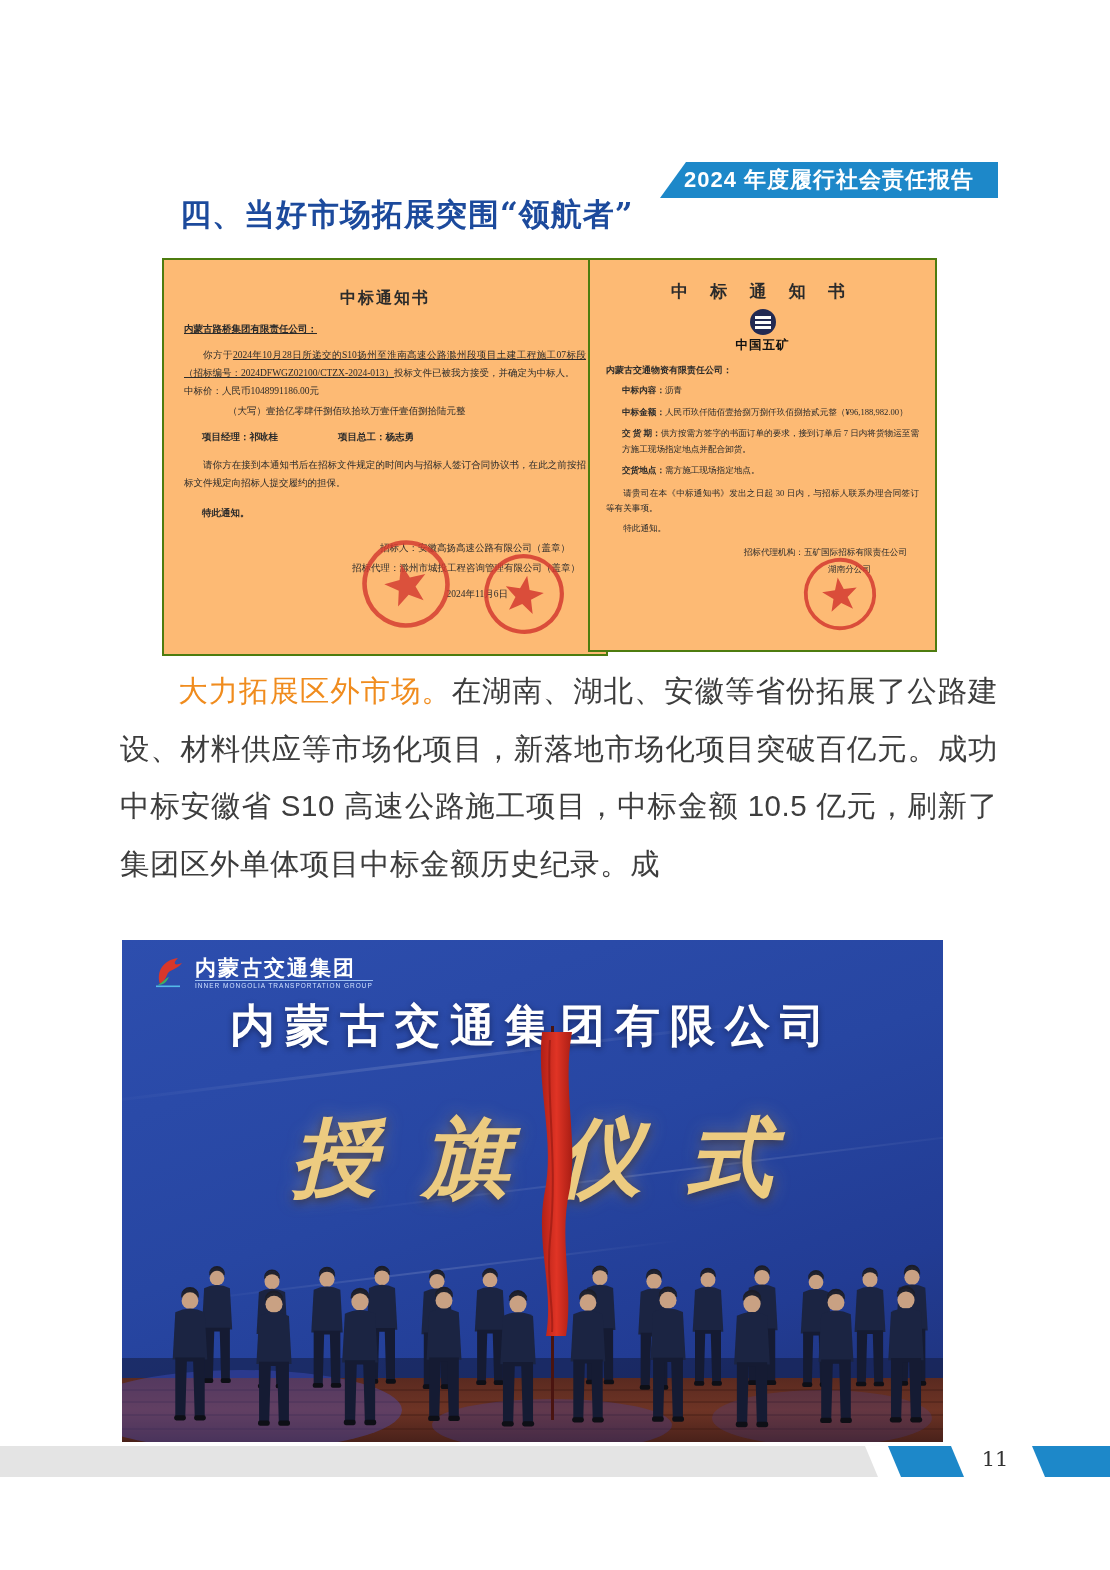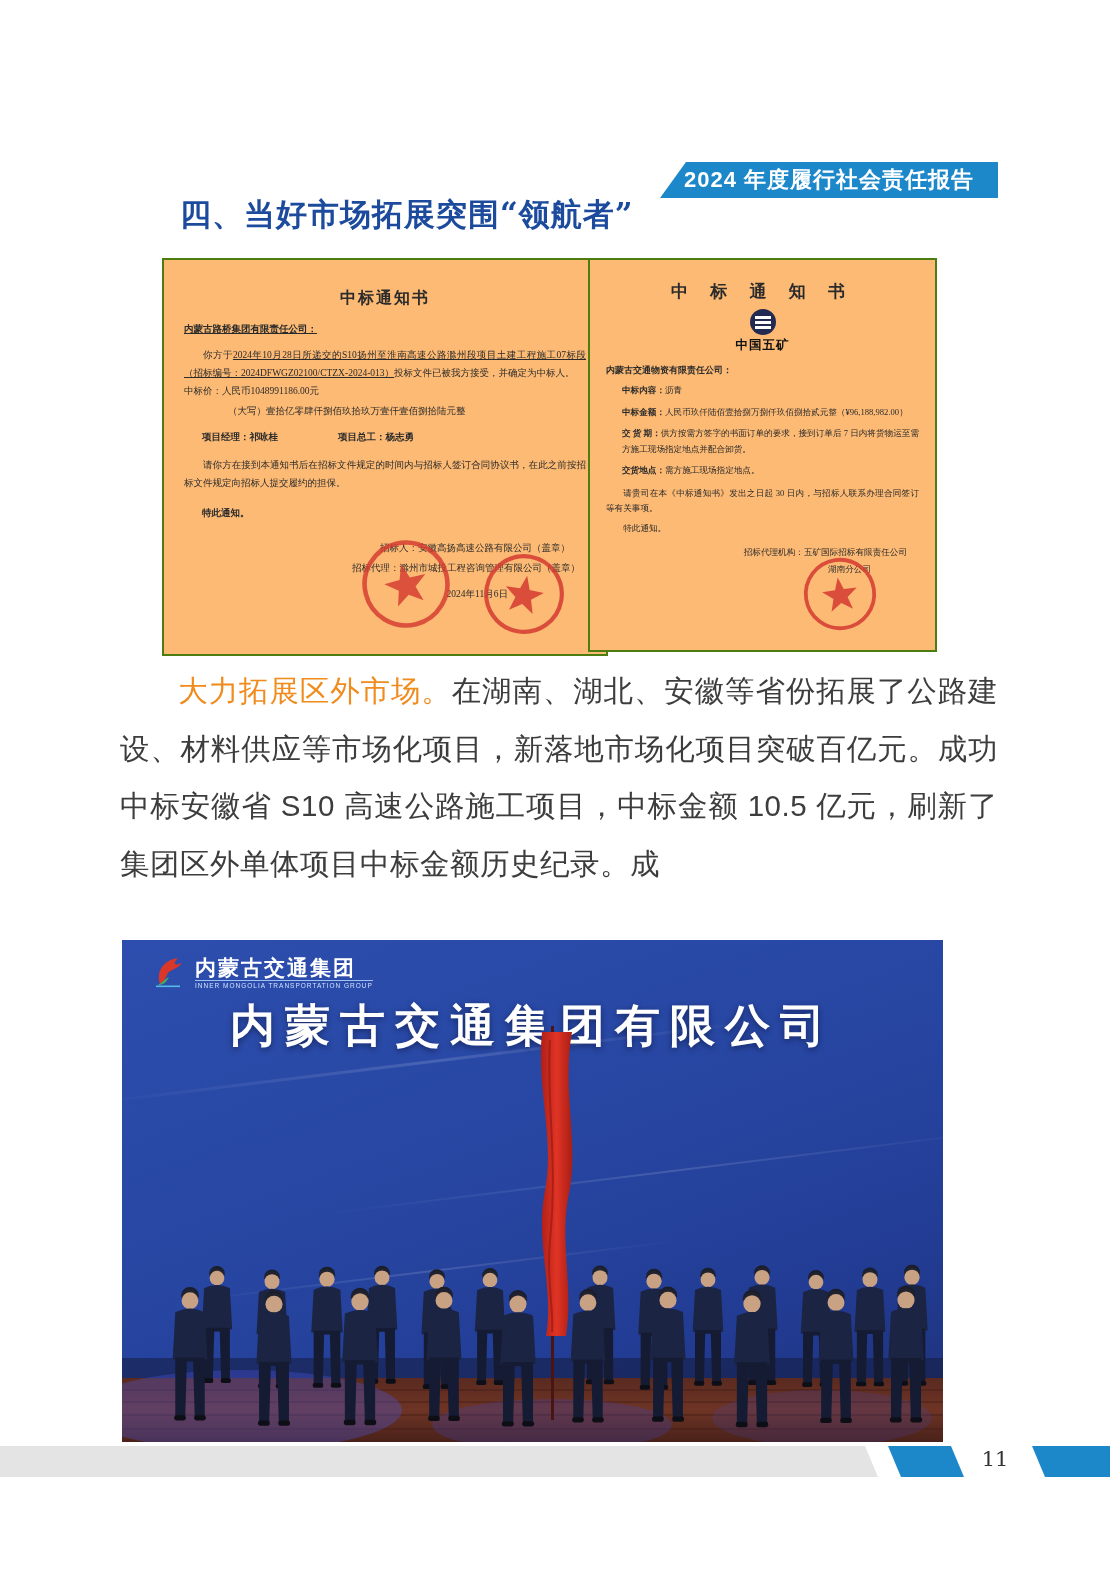--- a/index.html
+++ b/index.html
@@ -161,20 +161,21 @@
         <path d="M4 29 C9 26 12 22 15 21 C12 27 9 29 4 29 Z" fill="#3fae62"></path>
         <rect x="2" y="29.5" width="24" height="1.6" fill="#55b9e8"></rect>
       </svg>
       <div class="ph-logo-txt">
         <div class="cn">内蒙古交通集团</div>
         <div class="en">INNER MONGOLIA TRANSPORTATION GROUP</div>
       </div>
     </div>
 
     <div class="ph-line1">内蒙古交通集团有限公司</div>
+    <div class="ph-line3">授旗仪式</div>
 
     <svg class="crowd" width="821" height="502" viewBox="0 0 821 502">
       <defs>
         <g id="psn">
           <path d="M-8.5 -29 a8.5 8.5 0 0 1 17 0 Z" fill="#20222e"></path>
           <circle cx="0" cy="-26" r="8" fill="#c9a183"></circle>
           <path d="M-8.5 -29 a8.5 8 0 0 1 17 0 l0 -2 a8.5 8 0 0 0 -17 0 Z" fill="#1b1d28"></path>
           <path d="M-14 -15 Q0 -22 14 -15 L16.5 30 L-16.5 30 Z" fill="#1b2442"></path>
           <path d="M-14 28 L-14 84 L-4.5 84 L-3 32 L3 32 L4.5 84 L14 84 L14 28 Z" fill="#151b33"></path>
           <rect x="-15" y="83" width="11" height="5" rx="2" fill="#0e0f16"></rect>

